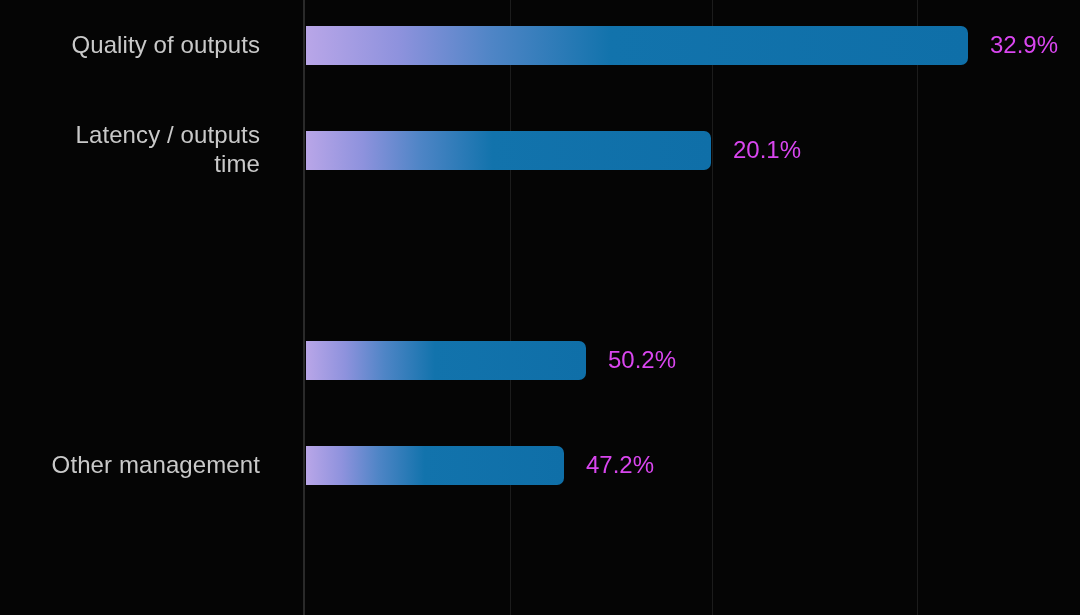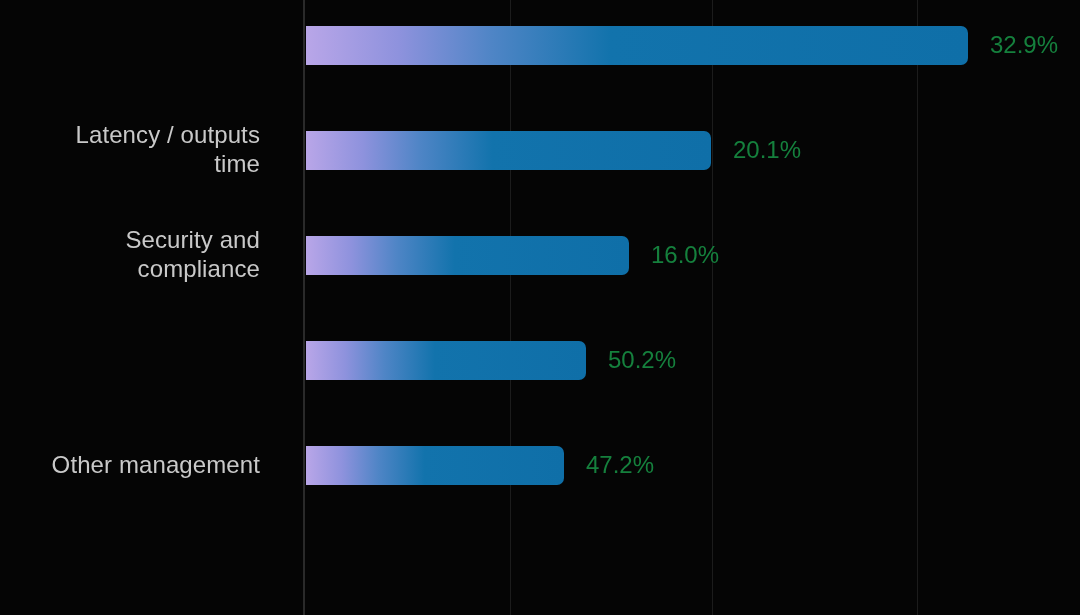--- a/index.html
+++ b/index.html
@@ -79,57 +79,52 @@
     border-bottom-right-radius: 7px;
     background: linear-gradient(to right, #b9a6e8 0%, #8e92dd 14%, #4f85c6 28%, #1273ac 46%, #0f6fa8 100%);
   }
   .bar.short {
     background: linear-gradient(to right, #b9a6e8 0%, #8e92dd 28%, #3f82c8 62%, #1273ac 100%);
   }
 
   .val-label {
     position: absolute;
     top: 4px;
-    color: #15803d;
+    color: #d946ef;
     font-size: 24px;
     line-height: 29px;
     white-space: nowrap;
   }
 </style>
 </head>
 <body>
 
 <div id="chart-root">
 
   <div id="plot-area">
     <div class="gridline" style="left:207px"></div>
     <div class="gridline" style="left:409px"></div>
     <div class="gridline" style="left:614px"></div>
   </div>
 
   <div id="y-axis-line"></div>
 
   <div class="bar-row" style="top:26px">
+    <div class="cat-label one-line">Quality of outputs</div>
     <div class="bar" style="width:662px"></div>
     <div class="val-label" style="left:990px">32.9%</div>
   </div>
 
   <div class="bar-row" style="top:131px">
     <div class="cat-label two-line">Latency / outputs
 time</div>
     <div class="bar" style="width:405px"></div>
     <div class="val-label" style="left:733px">20.1%</div>
   </div>
 
-  <div class="bar-row" style="top:236px">
-    <div class="cat-label two-line">Security and
-compliance</div>
-    <div class="bar" style="width:323px"></div>
-    <div class="val-label" style="left:651px">16.0%</div>
-  </div>
 
   <div class="bar-row" style="top:341px">
     <div class="bar" style="width:280px"></div>
     <div class="val-label" style="left:608px">50.2%</div>
   </div>
 
   <div class="bar-row" style="top:446px">
     <div class="cat-label one-line">Other management</div>
     <div class="bar" style="width:258px"></div>
     <div class="val-label" style="left:586px">47.2%</div>

